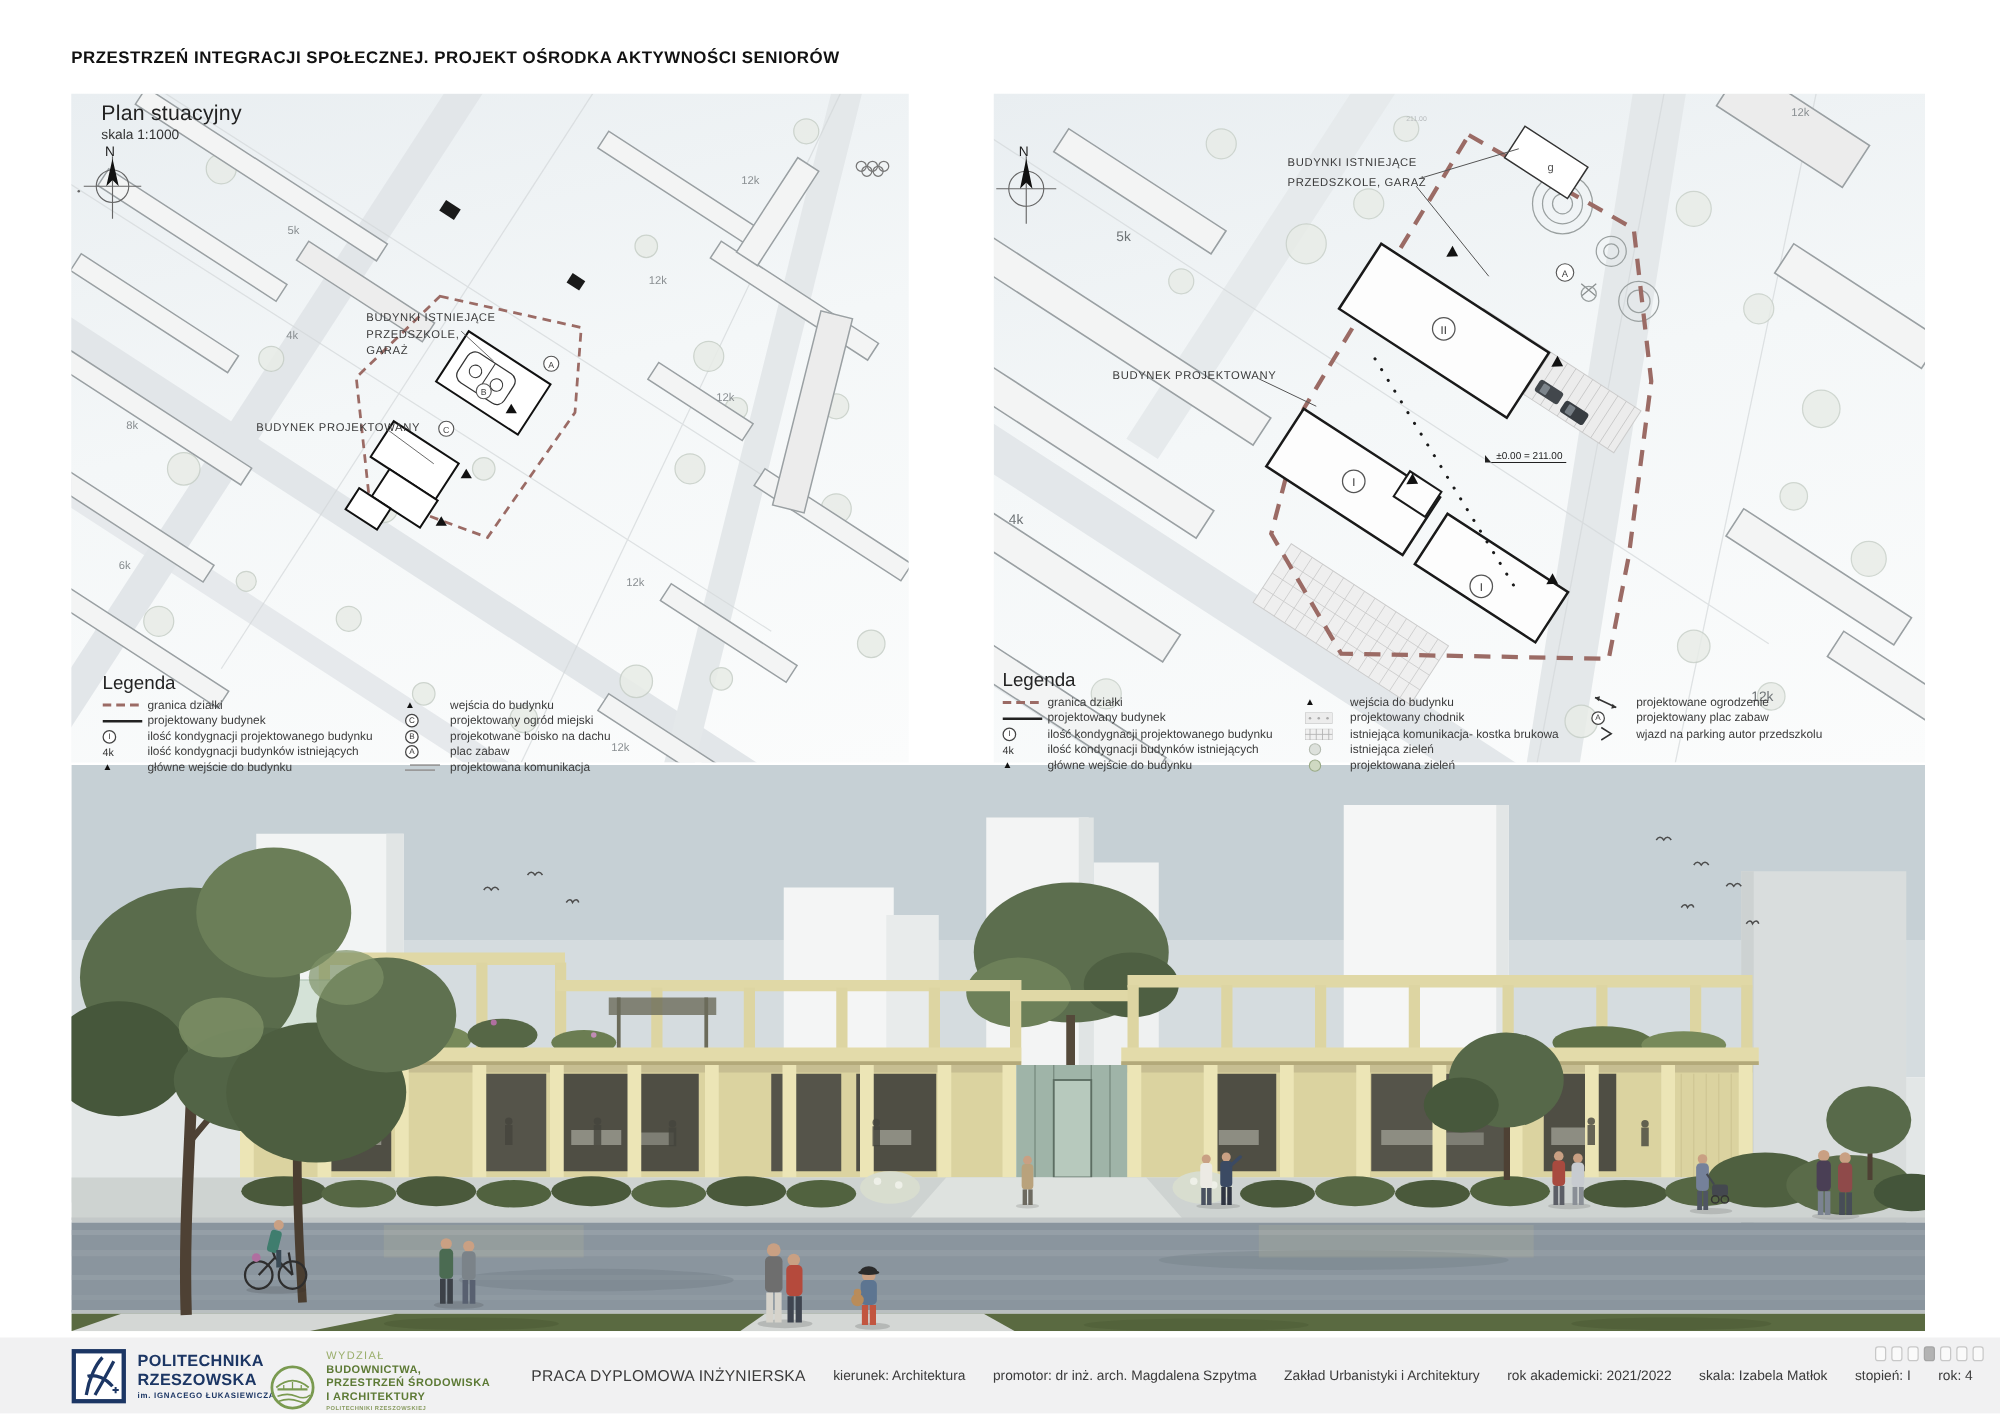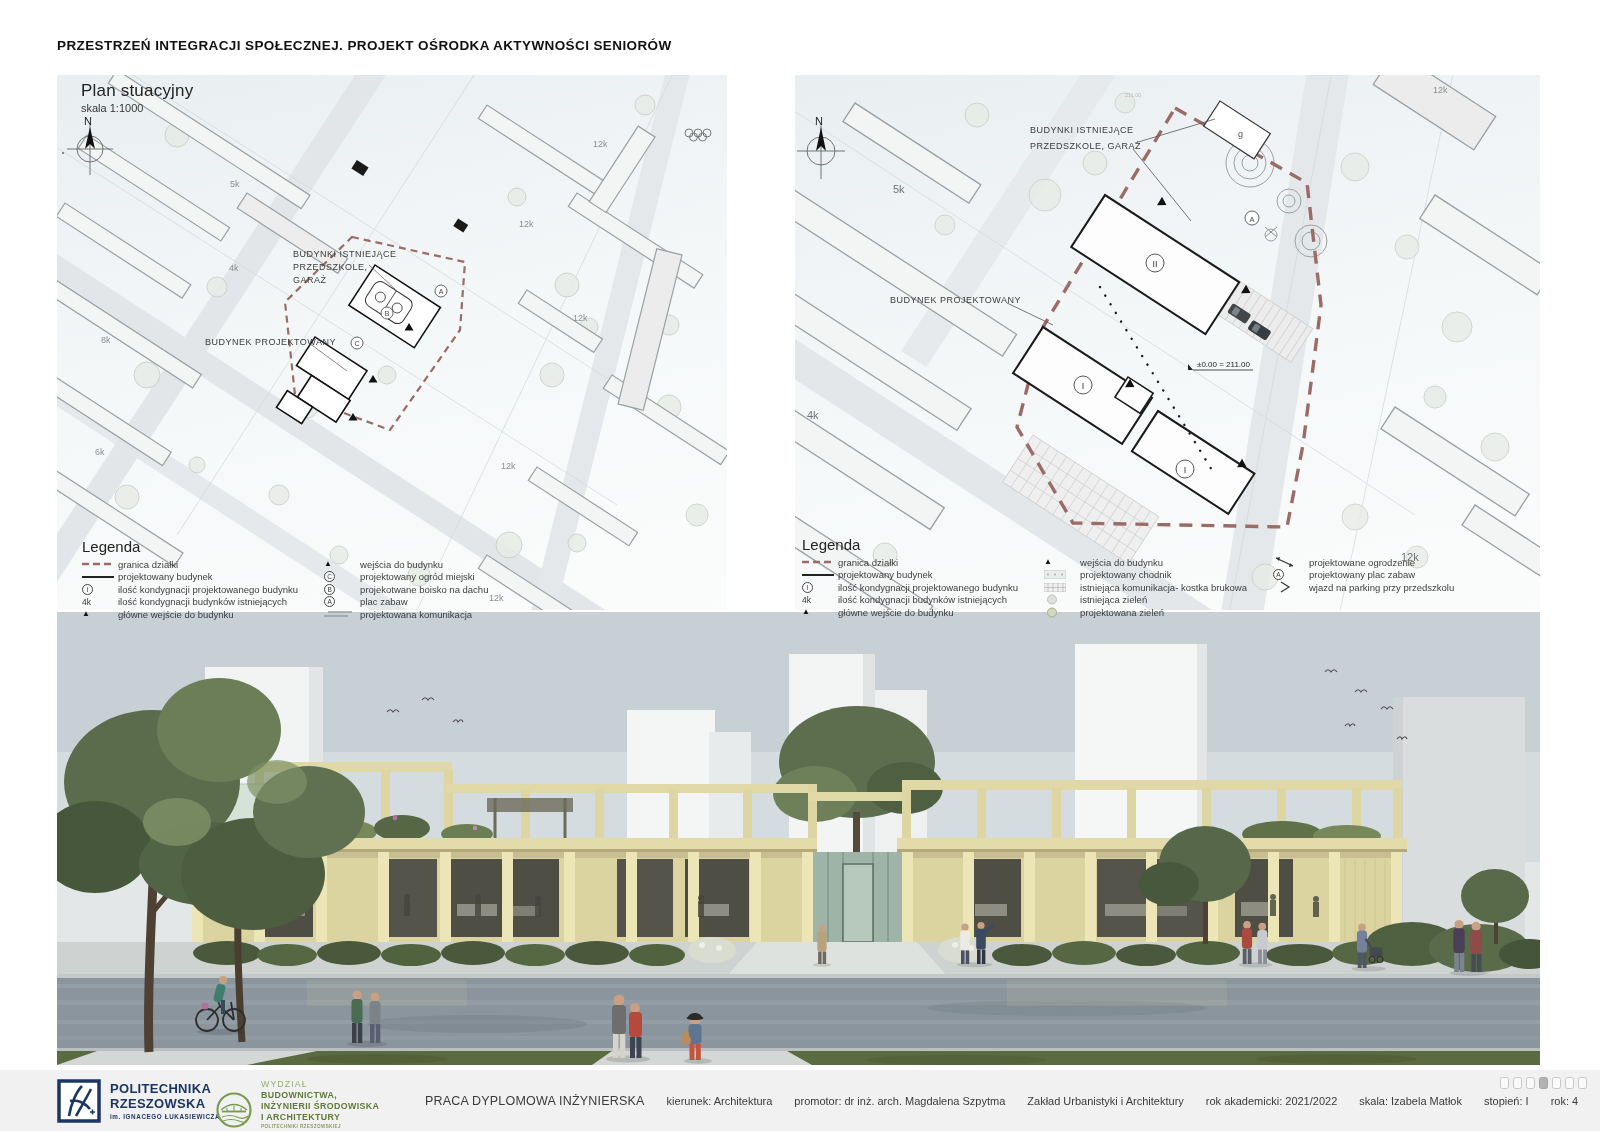--- a/index.html
+++ b/index.html
@@ -601,21 +601,21 @@
               <span class="circ">A</span>
             </span>
             <span class="ltxt">projektowany plac zabaw</span>
           </div>
         <div class="lrow">
             <span class="sym">
               <svg width="26" height="12">
                 <polyline points="8,1 16,6 8,11" fill="none" stroke="#333" stroke-width="1.2"></polyline>
               </svg>
             </span>
-            <span class="ltxt">wjazd na parking przy przedszkolu</span>
+            <span class="ltxt">wjazd na parking autor przedszkolu</span>
           </div>
       </div>
     </div>
   </div>
 
   <div id="render">
     <svg width="1483" height="453" viewBox="0 0 1483 453">
 
       <g>
         <rect x="0" y="0" width="1483" height="140" fill="#c6d0d5"></rect>
@@ -988,21 +988,21 @@
         <line x1="7" y1="20.5" x2="31" y2="20.5" stroke="#7a9a50" stroke-width="1.8"></line>
         <path d="M7 26 Q15 23 22 26 T33 25" fill="none" stroke="#7a9a50" stroke-width="1.2"></path>
         <path d="M8 30 Q16 27 24 30 T32 29" fill="none" stroke="#7a9a50" stroke-width="1.2"></path>
         <line x1="12" y1="17" x2="12" y2="20.5" stroke="#7a9a50" stroke-width="1"></line>
         <line x1="19" y1="14.5" x2="19" y2="20.5" stroke="#7a9a50" stroke-width="1"></line>
         <line x1="26" y1="17" x2="26" y2="20.5" stroke="#7a9a50" stroke-width="1"></line>
       </svg>
       <div class="wb-text">
         <div class="l0">WYDZIAŁ</div>
         <div class="lb">BUDOWNICTWA,</div>
-        <div class="lb">INŻYNIERII ŚRODOWISKA</div>
+        <div class="lb">PRZESTRZEŃ ŚRODOWISKA</div>
         <div class="lb">I ARCHITEKTURY</div>
         <div class="l4">POLITECHNIKI RZESZOWSKIEJ</div>
       </div>
     </div>
     <div class="finfo">
       <span class="big">PRACA DYPLOMOWA INŻYNIERSKA</span>
       <span>kierunek: Architektura</span>
       <span>promotor: dr inż. arch. Magdalena Szpytma</span>
       <span>Zakład Urbanistyki i Architektury</span>
       <span>rok akademicki: 2021/2022</span>

